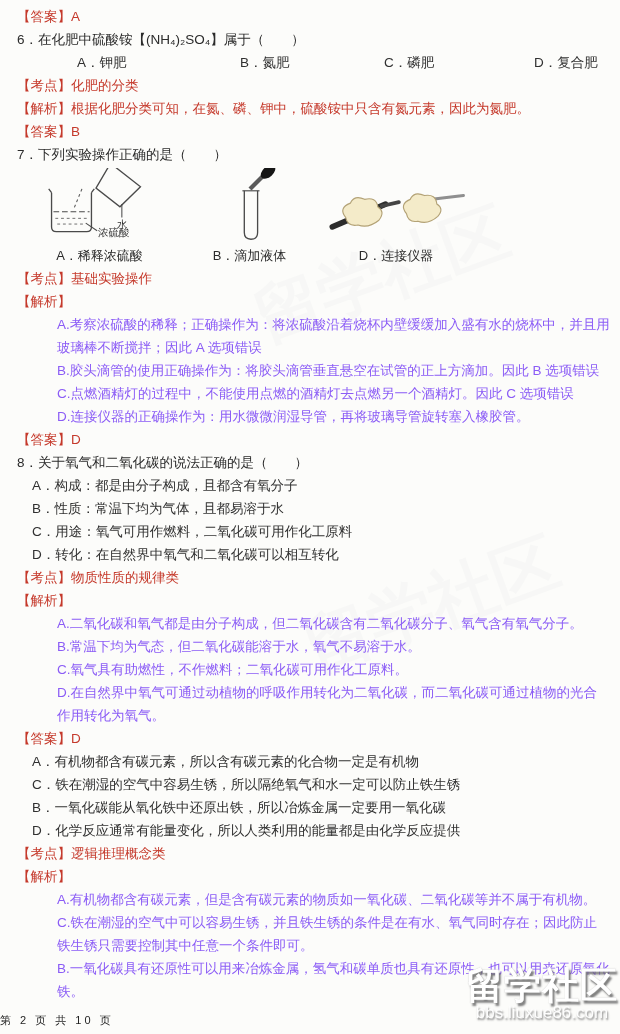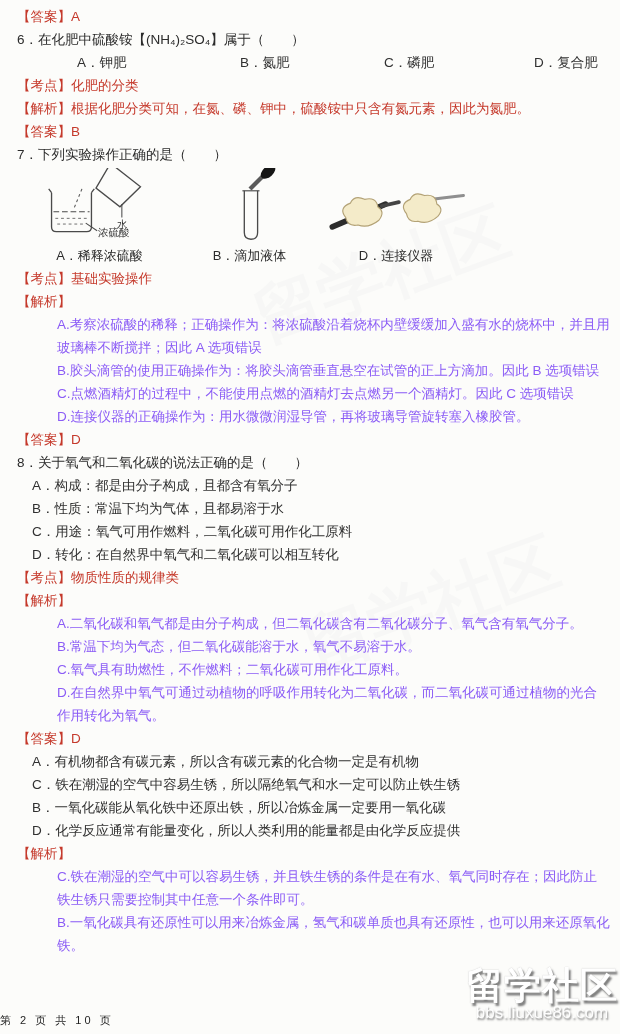--- a/index.html
+++ b/index.html
@@ -117,21 +117,23 @@
   <div class="para">A.二氧化碳和氧气都是由分子构成，但二氧化碳含有二氧化碳分子、氧气含有氧气分子。</div>
   <div class="para">B.常温下均为气态，但二氧化碳能溶于水，氧气不易溶于水。</div>
   <div class="para">C.氧气具有助燃性，不作燃料；二氧化碳可用作化工原料。</div>
   <div class="para">D.在自然界中氧气可通过动植物的呼吸作用转化为二氧化碳，而二氧化碳可通过植物的光合作用转化为氧气。</div>
   <div class="line"><span class="red">【答案】</span><span class="red">D</span></div>
 
   <div class="line opt">A．有机物都含有碳元素，所以含有碳元素的化合物一定是有机物</div>
   <div class="line opt">C．铁在潮湿的空气中容易生锈，所以隔绝氧气和水一定可以防止铁生锈</div>
   <div class="line opt">B．一氧化碳能从氧化铁中还原出铁，所以冶炼金属一定要用一氧化碳</div>
   <div class="line opt">D．化学反应通常有能量变化，所以人类利用的能量都是由化学反应提供</div>
+  <div class="line"><span class="red">【考点】</span><span class="red">逻辑推理概念类</span></div>
   <div class="line"><span class="red">【解析】</span></div>
+  <div class="para">A.有机物都含有碳元素，但是含有碳元素的物质如一氧化碳、二氧化碳等并不属于有机物。</div>
   <div class="para">C.铁在潮湿的空气中可以容易生锈，并且铁生锈的条件是在有水、氧气同时存在；因此防止铁生锈只需要控制其中任意一个条件即可。</div>
   <div class="para">B.一氧化碳具有还原性可以用来冶炼金属，氢气和碳单质也具有还原性，也可以用来还原氧化铁。</div>
 
 </div>
 
 <div class="wm">
   <div class="wm-title">留学社区</div>
   <div class="wm-site">bbs.liuxue86.com</div>
 </div>
 

